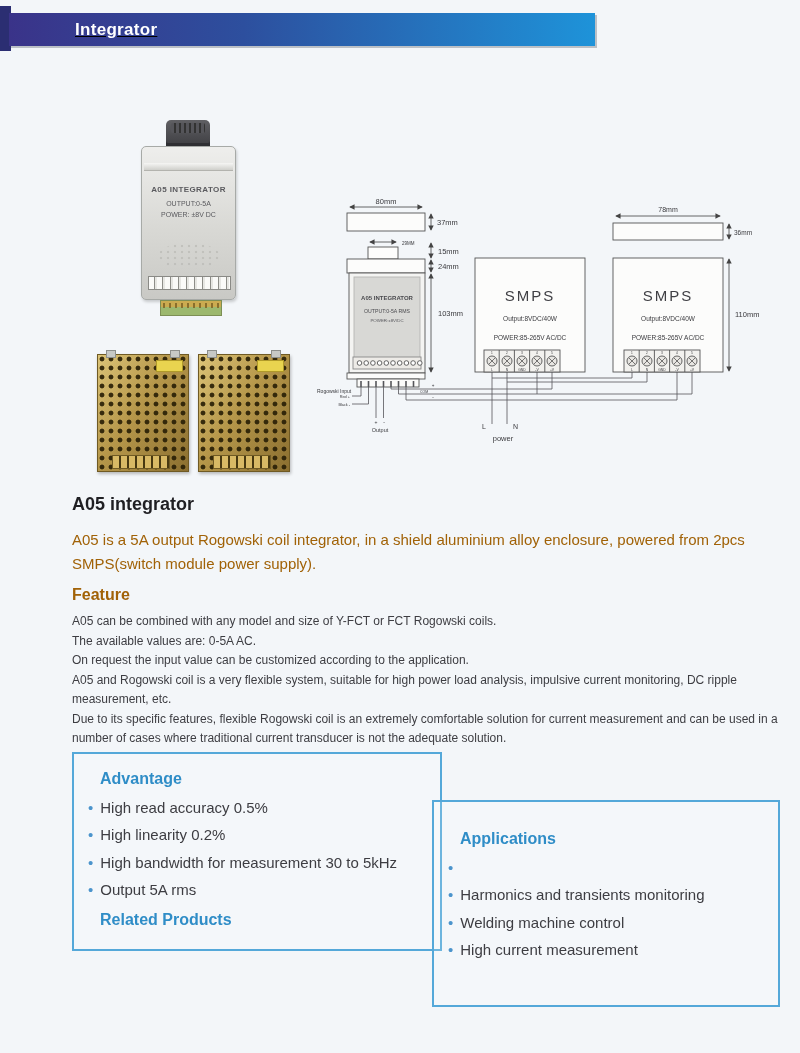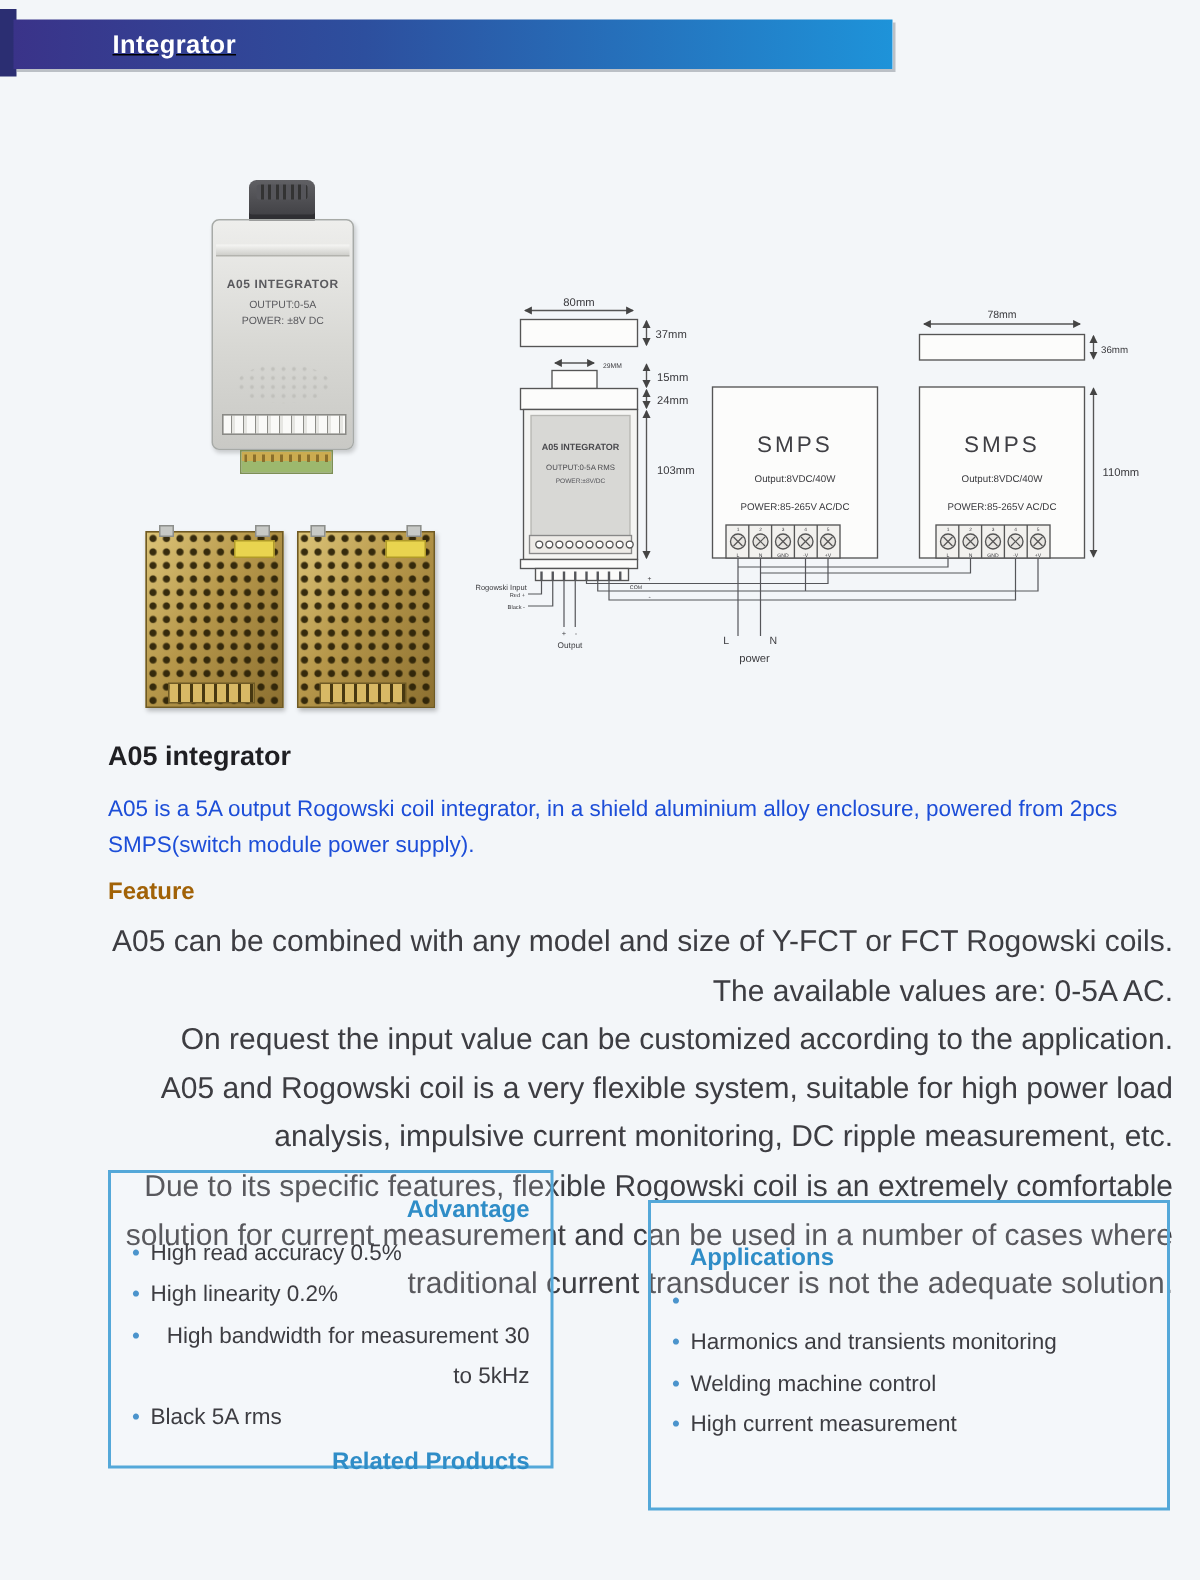--- a/index.html
+++ b/index.html
@@ -51,26 +51,26 @@
       border:1px solid #b09a29;}
   .gold-term{position:absolute;bottom:2px;left:14px;width:56px;height:12px;
       background:repeating-linear-gradient(90deg,#d8b965 0 6px,#473811 6px 8px);
       border:1px solid #6f5a24;}
   .gold-ear{position:absolute;top:-5px;width:8px;height:6px;background:#c7c9c6;border:1px solid #8d8f8c;}
   
   .diagram{position:absolute;left:300px;top:190px;width:475px;height:270px;}
   
   .abs{position:absolute;}
   .prod-title{left:72px;top:494px;font-size:18px;font-weight:bold;color:#1f1f23;}
-  .desc{left:72px;top:528px;width:708px;font-size:15px;line-height:1.6;color:#1d4ed8;}
+  .desc{left:72px;top:528px;width:708px;font-size:15px;line-height:1.6;color:#a16207;}
   .feat-h{left:72px;top:586px;font-size:16px;font-weight:bold;color:#a16207;}
-  .feat-body{left:72px;top:612px;width:710px;font-size:20px;line-height:1.63;color:#3d3d42;text-align:right;}
+  .feat-body{left:72px;top:612px;width:710px;font-size:12px;line-height:1.63;color:#3d3d42;}
   .feat-body p{margin:0;}
   .info-box{border:2px solid #54a8d9;background:rgba(255,255,255,.15);box-sizing:border-box;}
-  .adv-box{left:72px;top:780px;width:297px;height:199px;padding:12px 14px;text-align:right;}
+  .adv-box{left:72px;top:752px;width:370px;height:199px;padding:12px 14px;}
   .app-box{left:432px;top:800px;width:348px;height:207px;padding:24px 14px 12px 14px;}
   .box-h{font-size:16px;font-weight:bold;color:#2f8dc7;margin:4px 0 6px 12px;}
   .bullet-row{display:flex;gap:7px;font-size:15px;color:#3d3d42;line-height:1.82;}
   .dot{color:#4b94cc;}
   .plain-row{font-size:15px;color:#3d3d42;line-height:1.82;}
 </style>
 </head>
 <body>
 
 <div class="page">
@@ -309,21 +309,21 @@
     <div class="bullet-row">
       <span class="dot">•</span>
       <span>High linearity 0.2%</span>
     </div>
     <div class="bullet-row">
       <span class="dot">•</span>
       <span>High bandwidth for measurement 30 to 5kHz</span>
     </div>
     <div class="bullet-row">
       <span class="dot">•</span>
-      <span>Black 5A rms</span>
+      <span>Output 5A rms</span>
     </div>
     <div class="box-h" style="margin-top:8px;">Related Products</div>
   </div>
 
   <div class="abs info-box app-box">
     <div class="box-h">Applications</div>
     <div class="bullet-row">
       <span class="dot">•</span>
     </div>
     <div class="bullet-row">

